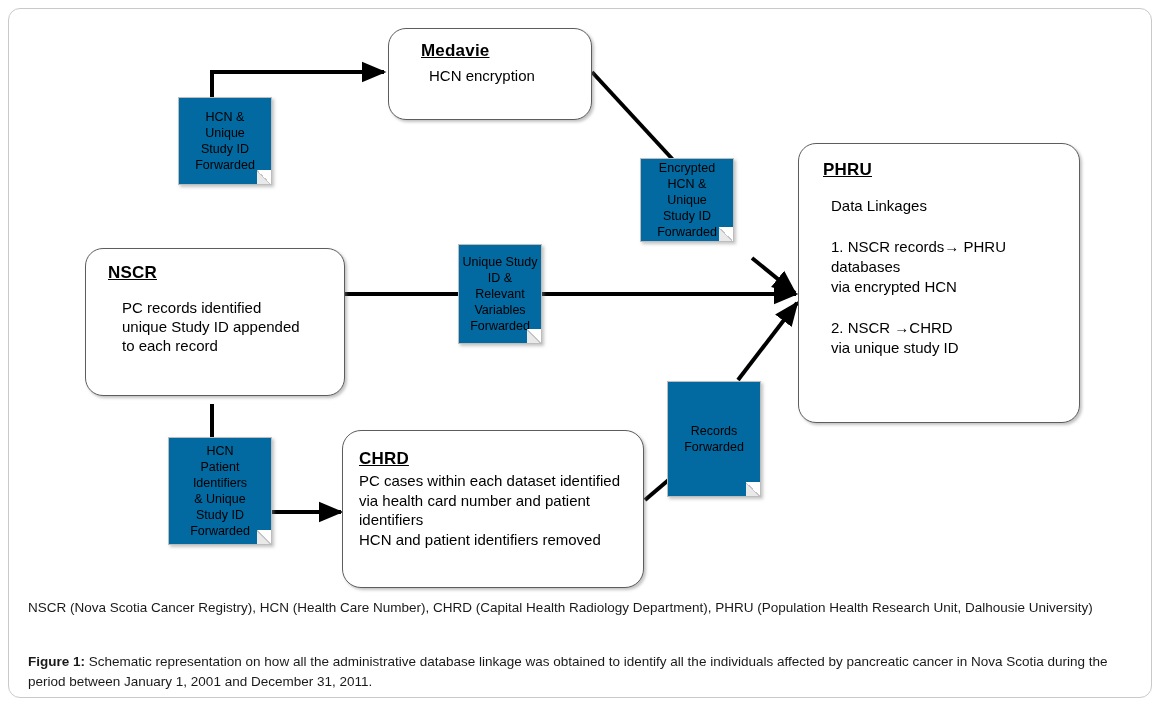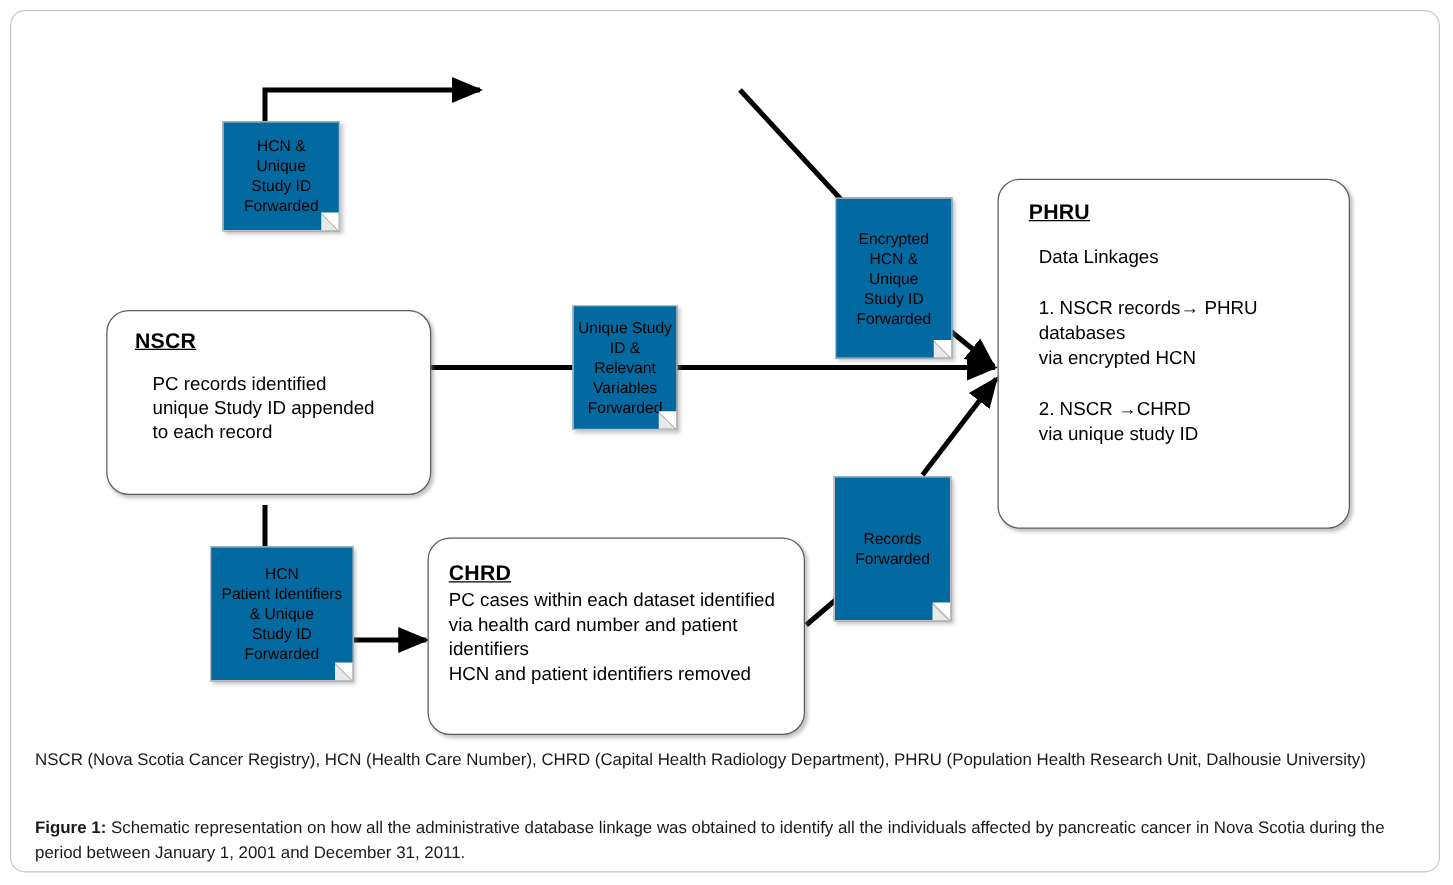--- a/index.html
+++ b/index.html
@@ -128,40 +128,44 @@
 
       <path d="M212,404 L212,438" stroke="#000000" stroke-width="4" fill="none"></path>
 
       <path d="M272,512 L341,512" stroke="#000000" stroke-width="4" fill="none" marker-end="url(#arrowhead)"></path>
 
       <path d="M645,500 L672,477" stroke="#000000" stroke-width="4" fill="none"></path>
 
       <path d="M738,380 L797,303" stroke="#000000" stroke-width="4" fill="none" marker-end="url(#arrowhead)"></path>
     </svg>
 
+    <div class="proc" style="left:388px; top:28px; width:204px; height:92px; padding:12px 0 0 32px;">
+      <div class="title">Medavie</div>
+      <div class="body" style="margin-top:6px; padding-left:8px;">HCN encryption</div>
+    </div>
 
     <div class="proc" style="left:85px; top:248px; width:260px; height:148px; padding:14px 0 0 22px;">
       <div class="title">NSCR</div>
       <div class="body" style="margin-top:16px; padding-left:14px;">PC records identified
  unique Study ID appended
   to each record</div>
     </div>
 
     <div class="proc" style="left:798px; top:143px; width:282px; height:280px; padding:16px 0 16px 24px;">
       <div class="title">PHRU</div>
       <div class="body" style="margin-top:16px; padding-left:8px; line-height:1.35;">Data Linkages
 
  1. NSCR records→  PHRU databases
 via encrypted HCN
 
 2. NSCR →CHRD
  via unique study ID</div>
     </div>
 
-    <div class="proc" style="left:342px; top:430px; width:302px; height:158px; padding:18px 0 0 16px;">
+    <div class="proc" style="left:342px; top:430px; width:302px; height:158px; padding:18px 0 0 16px;border-radius:19px;">
       <div class="title">CHRD</div>
       <div class="body" style="margin-top:2px; padding-left:0px; line-height:1.3;"> PC cases within each dataset identified
 via health card number and patient
  identifiers
   HCN and patient identifiers removed</div>
     </div>
 
     <div class="docshape" style="left:178px; top:97px; width:94px; height:88px;">
       <div class="dtext">HCN &amp;
 Unique
@@ -172,30 +176,30 @@
 
     <div class="docshape" style="left:458px; top:244px; width:84px; height:100px;">
       <div class="dtext">Unique Study
 ID &amp;
 Relevant
 Variables
 Forwarded</div>
       <span class="fold"></span>
     </div>
 
-    <div class="docshape" style="left:668px; top:158px; width:94px; height:129px;">
+    <div class="docshape" style="left:640px; top:158px; width:94px; height:84px;">
       <div class="dtext">Encrypted
 HCN &amp;
 Unique
 Study ID
 Forwarded</div>
       <span class="fold"></span>
     </div>
 
-    <div class="docshape" style="left:168px; top:437px; width:115px; height:108px;">
+    <div class="docshape" style="left:168px; top:437px; width:104px; height:108px;">
       <div class="dtext">HCN
 Patient Identifiers
 &amp; Unique
 Study ID
 Forwarded</div>
       <span class="fold"></span>
     </div>
 
     <div class="docshape" style="left:667px; top:381px; width:94px; height:116px;">
       <div class="dtext">Records

